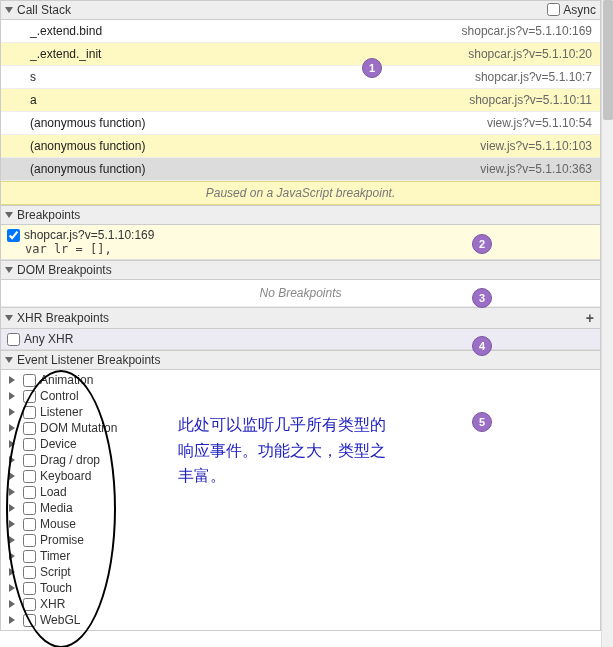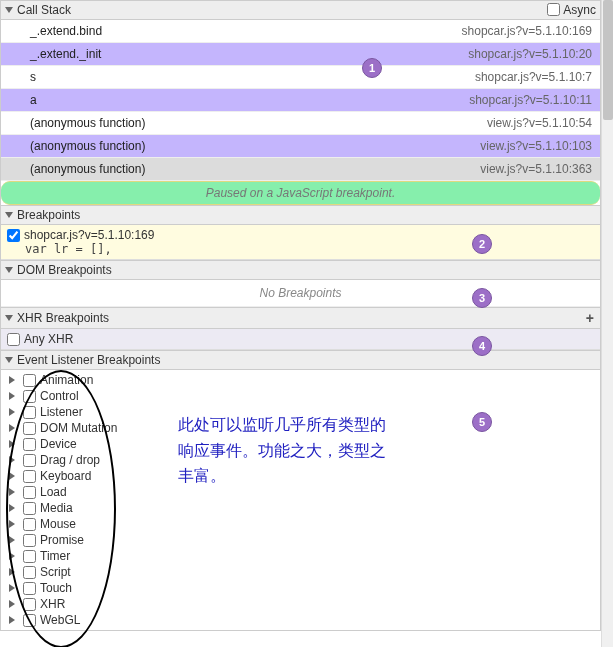--- a/index.html
+++ b/index.html
@@ -50,33 +50,32 @@
     align-items: flex-start;
     gap: 3px;
   }
   .async-box input { margin: 0; }
   .stack-row {
     display: flex;
     align-items: center;
     padding: 4px 8px 4px 16px;
     border-bottom: 1px solid #eee;
   }
-  .stack-row.even { background: #c4b5fd; }
+  .stack-row.even { background: #fef9c3; }
   .stack-row.sel { background: #dcdcdc; }
   .stack-fn { flex: 1; color: #222; margin-left: 13px; }
   .stack-src { color: #666; }
   .paused-bar {
-    background: #86efac;
+    background: #fef9c3;
     border-top: 1px solid #e0d980;
     border-bottom: 1px solid #e0d980;
     text-align: center;
     font-style: italic;
     color: #777;
     padding: 4px 0;
-    border-radius: 9px;
   }
   .bp-row {
     background: #fffce0;
     border-bottom: 1px solid #ddd;
     padding: 3px 6px;
   }
   .bp-row .bp-loc { display: flex; align-items: center; gap: 4px; }
   .bp-row .bp-code {
     font-family: Consolas, monospace;
     color: #444;

